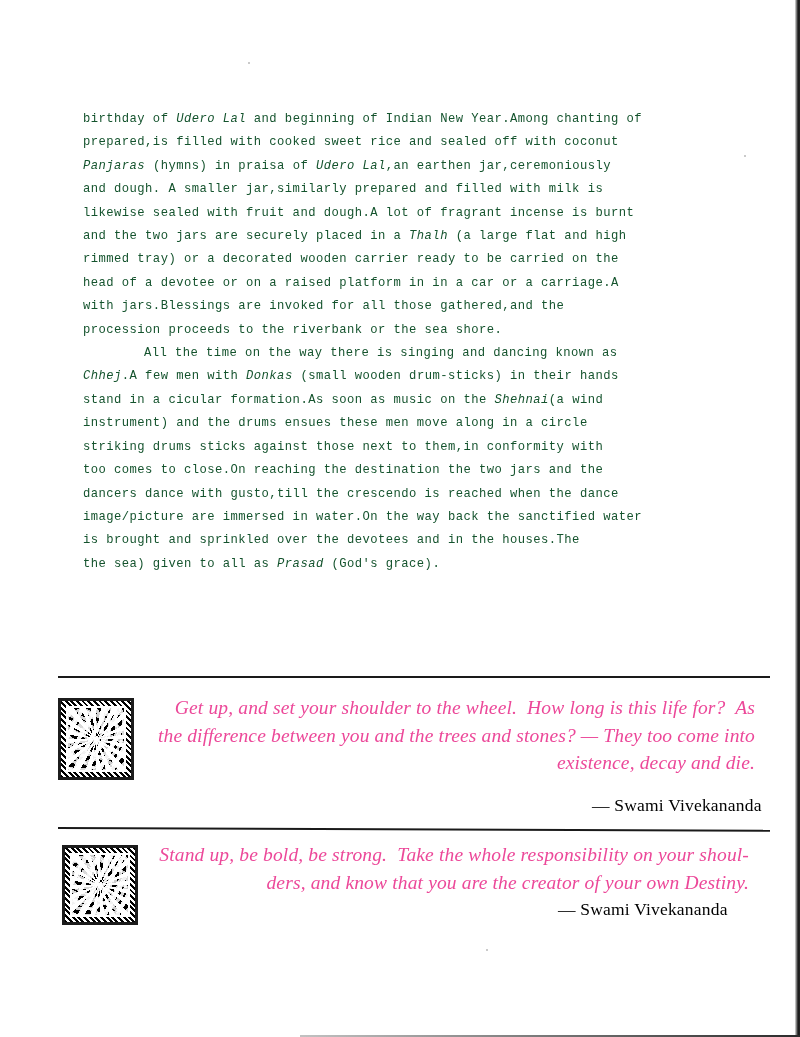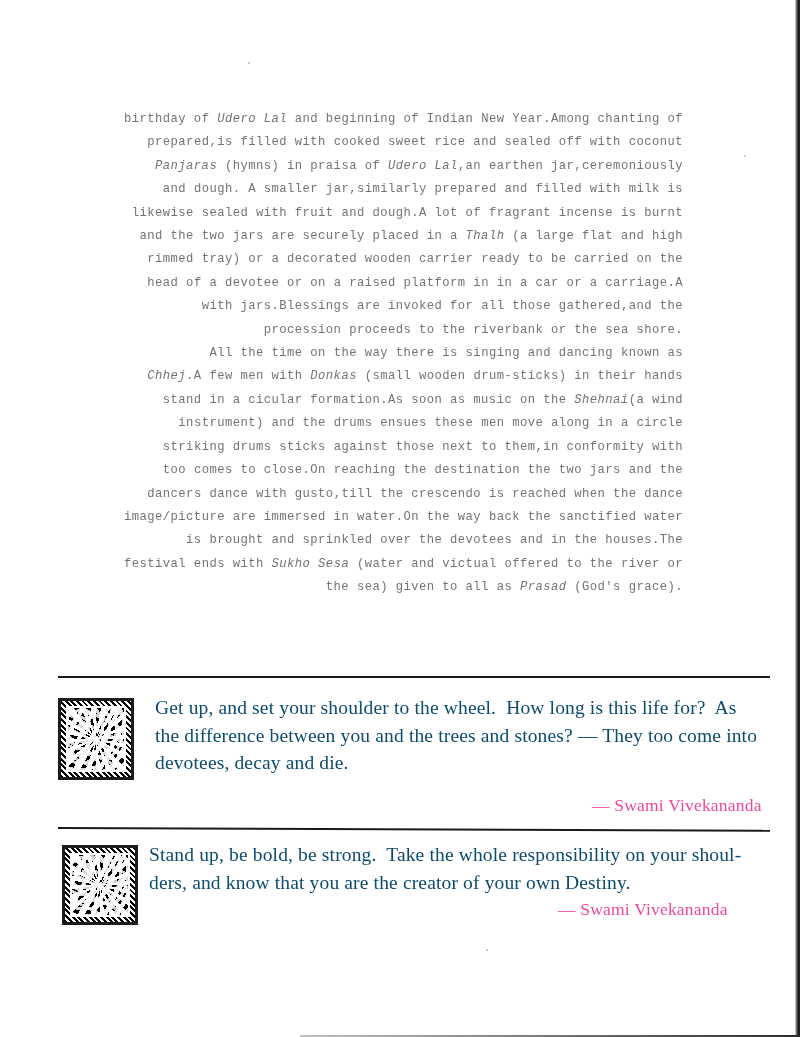--- a/index.html
+++ b/index.html
@@ -45,22 +45,21 @@
     left: 83px;
     top: 108px;
     width: 600px;
   }
   .tw-line {
     font-family: "Liberation Mono", monospace;
     font-size: 12.2px;
     line-height: 23.4px;
     letter-spacing: 0.45px;
     white-space: pre;
-    color: #737373;
-    text-align: right;
+    color: #14532d;
   }
   .tw-line i {
     font-style: italic;
   }
   .indent {
     display: inline-block;
     width: 5.0em;
   }
 
   
@@ -116,35 +115,37 @@
     inset: 0;
     background:
       repeating-linear-gradient(118deg, rgba(255,255,255,0.95) 0 4px, rgba(0,0,0,0) 4px 11px),
       repeating-linear-gradient(27deg, rgba(255,255,255,0.8) 0 3px, rgba(0,0,0,0) 3px 12px);
     mix-blend-mode: screen;
   }
 
   .quote-text {
     position: absolute;
     font-family: "Liberation Serif", serif;
-    color: #0c4a6e;
+    font-style: italic;
+    color: #ec4899;
+    text-align: right;
   }
   .quote-text .q-line {
     white-space: pre;
     font-size: 19.5px;
     line-height: 27.5px;
     letter-spacing: 0.15px;
   }
   .attrib {
     position: absolute;
     font-family: "Liberation Serif", serif;
     font-style: normal;
     font-size: 17.5px;
     letter-spacing: 0.2px;
-    color: #ec4899;
+    color: #000000;
     white-space: pre;
   }
 </style>
 </head>
 <body>
 
 <div class="scan-edge-right"></div>
 <div class="scan-edge-bottom"></div>
 <div class="scan-speck" style="left:248px;top:62px;width:2px;height:2px;"></div>
 <div class="scan-speck" style="left:744px;top:155px;width:2px;height:2px;"></div>
@@ -167,37 +168,36 @@
   <div id="para-1">
       <div class="tw-line"><span class="indent"></span><span>All the time on the way there is singing and dancing known as</span></div>
       <div class="tw-line"><i>Chhej</i><span>.A few men with </span><i>Donkas</i><span> (small wooden drum-sticks) in their hands</span></div>
       <div class="tw-line"><span>stand in a cicular formation.As soon as music on the </span><i>Shehnai</i><span>(a wind</span></div>
       <div class="tw-line"><span>instrument) and the drums ensues these men move along in a circle</span></div>
       <div class="tw-line"><span>striking drums sticks against those next to them,in conformity with</span></div>
       <div class="tw-line"><span>too comes to close.On reaching the destination the two jars and the</span></div>
       <div class="tw-line"><span>dancers dance with gusto,till the crescendo is reached when the dance</span></div>
       <div class="tw-line"><span>image/picture are immersed in water.On the way back the sanctified water</span></div>
       <div class="tw-line"><span>is brought and sprinkled over the devotees and in the houses.The</span></div>
-      <div class="tw-line"><span>festival ends with </span><i>Sukho Sesa</i><span> (water and victual offered to the river or</span></div>
       <div class="tw-line"><span>the sea) given to all as </span><i>Prasad</i><span> (God's grace).</span></div>
     </div>
 </div>
 
 <div class="rule" style="left:58px;top:676px;width:712px;"></div>
 
 <div class="ornament" style="left:58px;top:698px;width:76px;height:82px;">
   <div class="frame"></div>
   <div class="bead"></div>
   <div class="field"></div>
 </div>
 
 <div class="quote-text" style="left:155px;top:694px;width:600px;" id="quote-0">
     <div class="q-line">Get up, and set your shoulder to the wheel.  How long is this life for?  As</div>
     <div class="q-line">the difference between you and the trees and stones? — They too come into</div>
-    <div class="q-line">devotees, decay and die.</div>
+    <div class="q-line">existence, decay and die.</div>
   </div>
 
 <div class="attrib" style="left:592px;top:795px;">— Swami Vivekananda</div>
 
 <div class="rule skew" style="left:58px;top:827px;width:712px;"></div>
 
 <div class="ornament" style="left:62px;top:845px;width:76px;height:80px;">
   <div class="frame"></div>
   <div class="bead"></div>
   <div class="field"></div>

